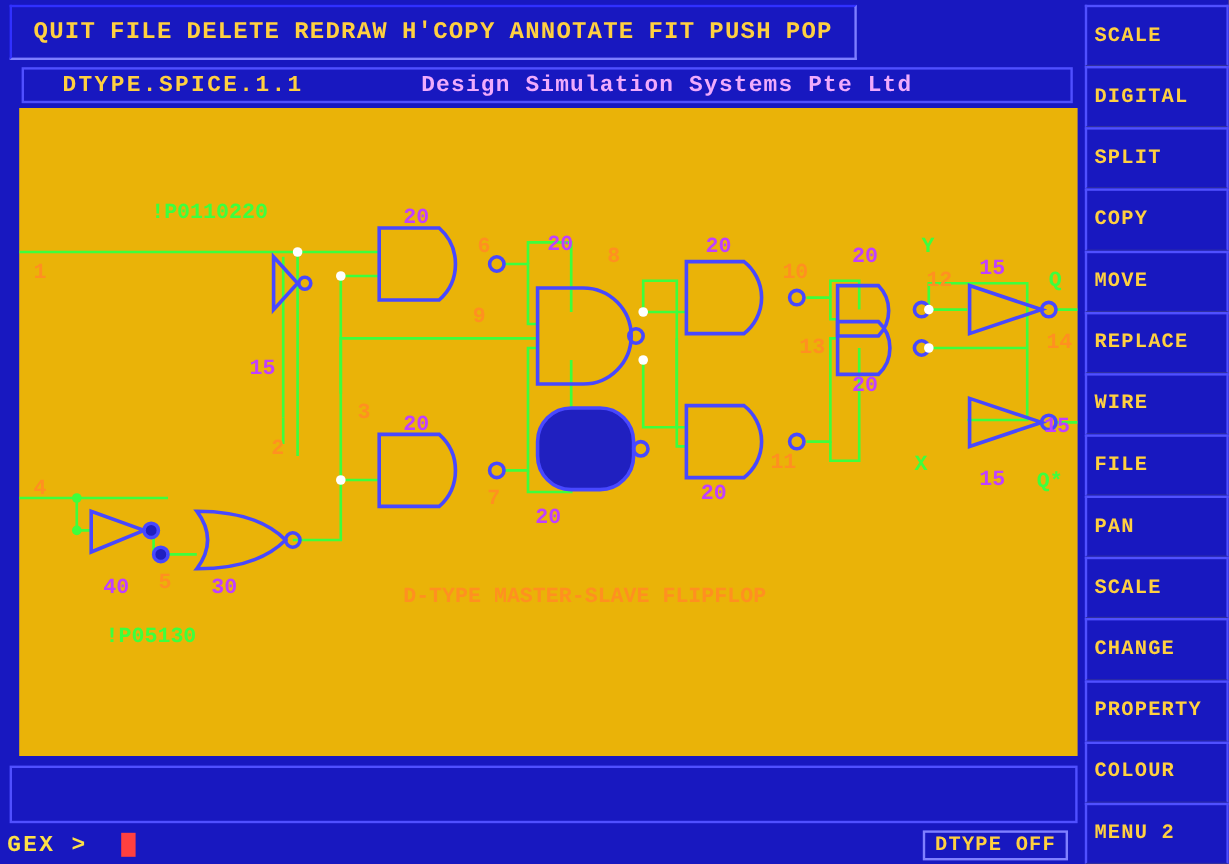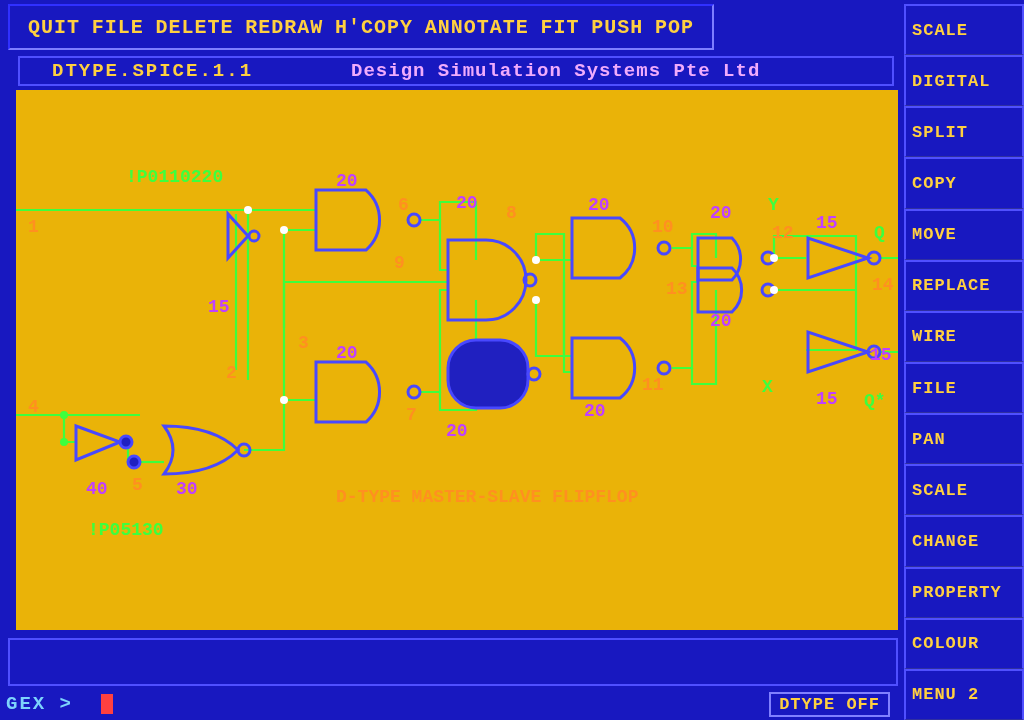--- a/index.html
+++ b/index.html
@@ -76,21 +76,21 @@
   border: 2px solid #5050ff;
   background: #1818c0;
 }
 .cmdline {
   position: absolute;
   left: 4px; bottom: 2px;
   width: 896px; height: 28px;
   display: flex;
   align-items: center;
 }
-.cmdline .prompt { color: #7dd3fc; font-size: 19px; letter-spacing: 2px; margin-left: 2px; }
+.cmdline .prompt { color: #fde047; font-size: 19px; letter-spacing: 2px; margin-left: 2px; }
 .cmdline .cursor { width: 12px; height: 20px; background: #ff4040; margin-left: 28px; }
 .cmdline .grid {
   margin-left: auto;
   margin-right: 10px;
   border: 2px solid #8080ff;
   color: #ffd040;
   font-size: 17px;
   padding: 1px 8px;
   letter-spacing: 1px;
 }

